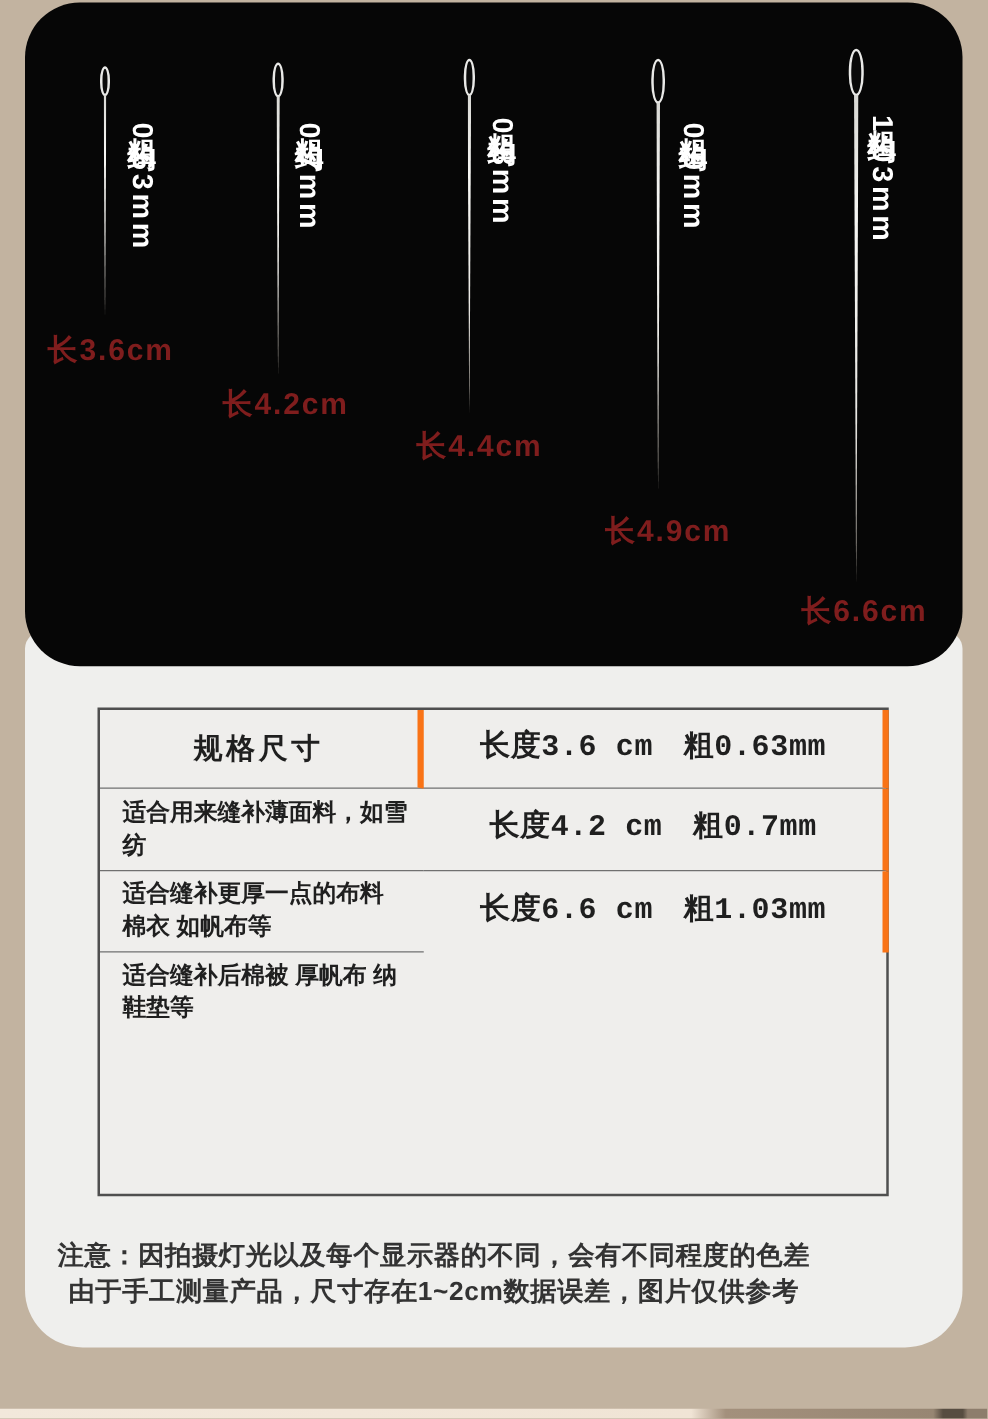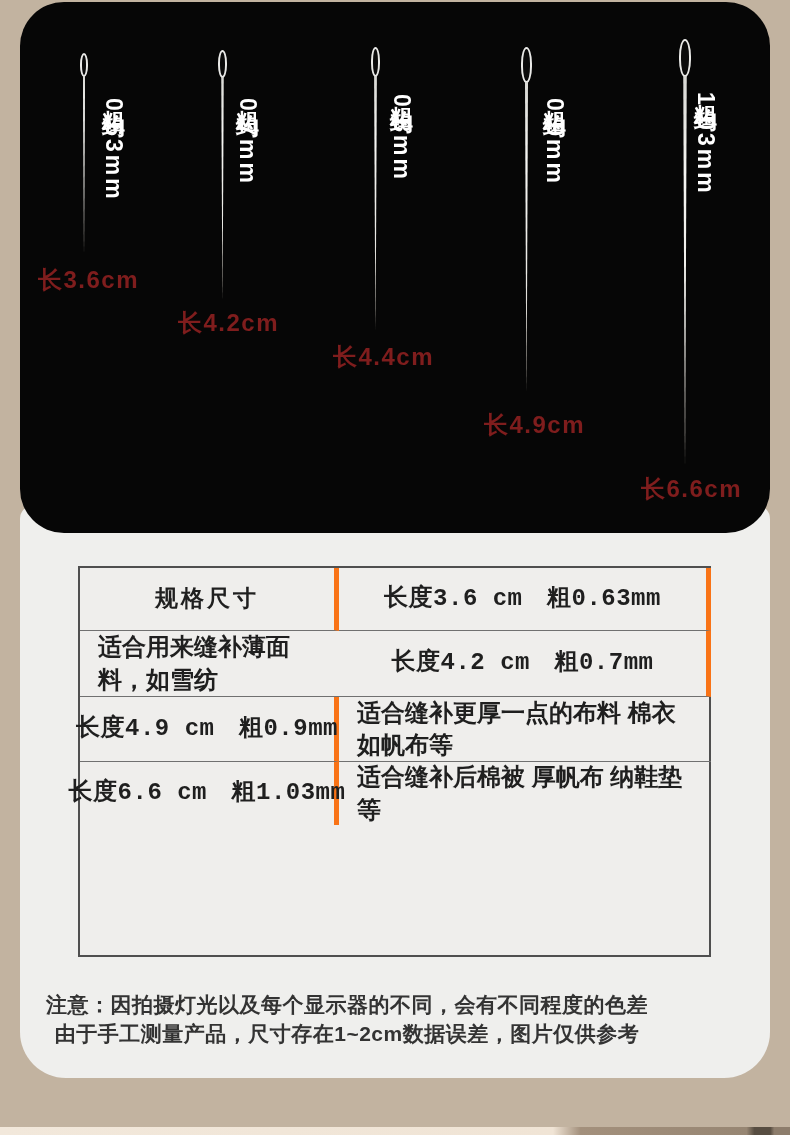--- a/index.html
+++ b/index.html
@@ -120,21 +120,21 @@
     justify-content: center;
     text-align: center;
     border-bottom: 1px solid #707070;
     font-weight: 700;
     line-height: 1.35;
     padding: 2px 8px;
   }
   .cell.col-spec { border-right: 5px solid #f97316; }
   .cell.header { font-size: 23px; letter-spacing: 3px; }
   .cell.spec { font-size: 24px; letter-spacing: 0.5px; white-space: nowrap; font-family: Liberation Mono, monospace; }
-  .cell.usage { font-size: 24px; }
+  .cell.usage { font-size: 19px; }
   .cell.usage.left { justify-content: flex-start; text-align: left; padding-left: 18px; }
   .cell.last { border-bottom: none; }
 
   
   .note {
     position: absolute;
     left: 20px; top: 990px;
     width: 654px;
     text-align: center;
     color: #333333;
@@ -200,21 +200,20 @@
 
   <div class="spec-table">
     <div class="cell header col-spec">规格尺寸</div>
 
     <div class="cell spec col-spec">长度3.6 cm　粗0.63mm</div>
     <div class="cell usage left">适合用来缝补薄面料，如雪纺</div>
 
     <div class="cell spec col-spec">长度4.2 cm　粗0.7mm</div>
 
 
-    <div class="cell spec col-spec">长度4.9 cm　粗0.9mm</div>
     <div class="cell usage left">适合缝补更厚一点的布料 棉衣 如帆布等</div>
 
     <div class="cell spec col-spec last">长度6.6 cm　粗1.03mm</div>
     <div class="cell usage left last">适合缝补后棉被 厚帆布 纳鞋垫等</div>
   </div>
 
   <div class="note">
     <div>注意：因拍摄灯光以及每个显示器的不同，会有不同程度的色差</div>
     <div>由于手工测量产品，尺寸存在1~2cm数据误差，图片仅供参考</div>
   </div>

